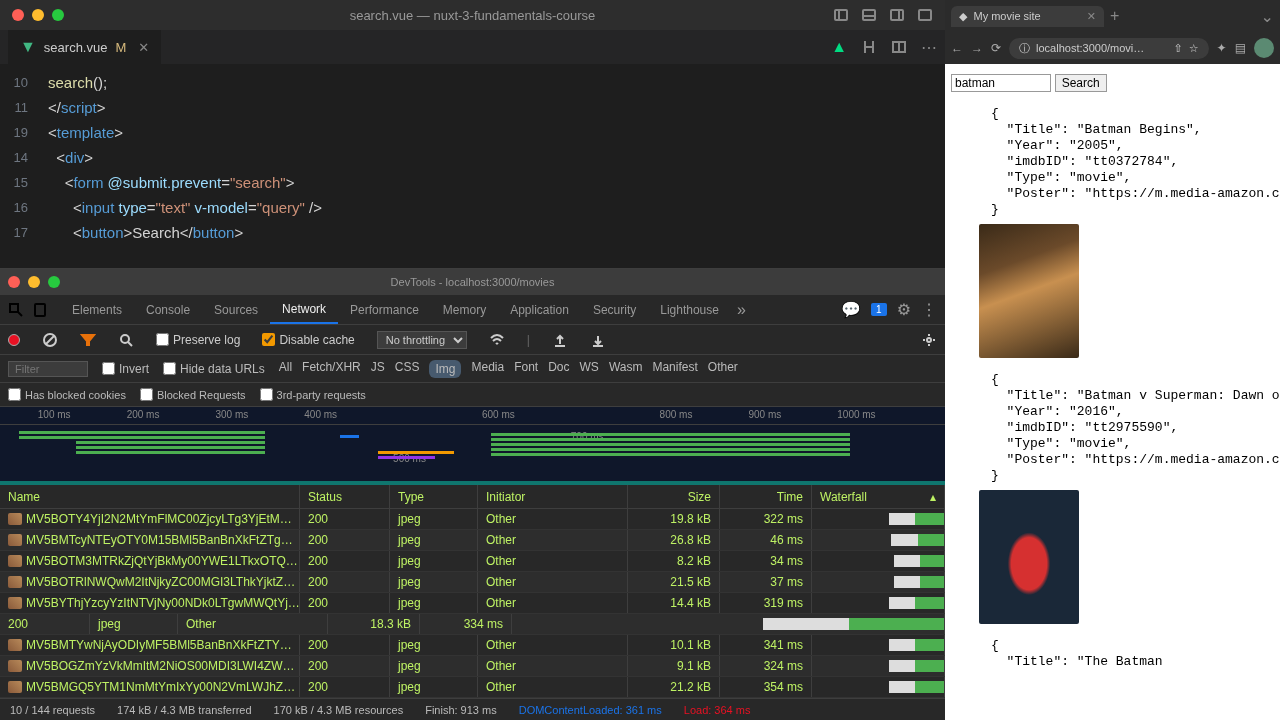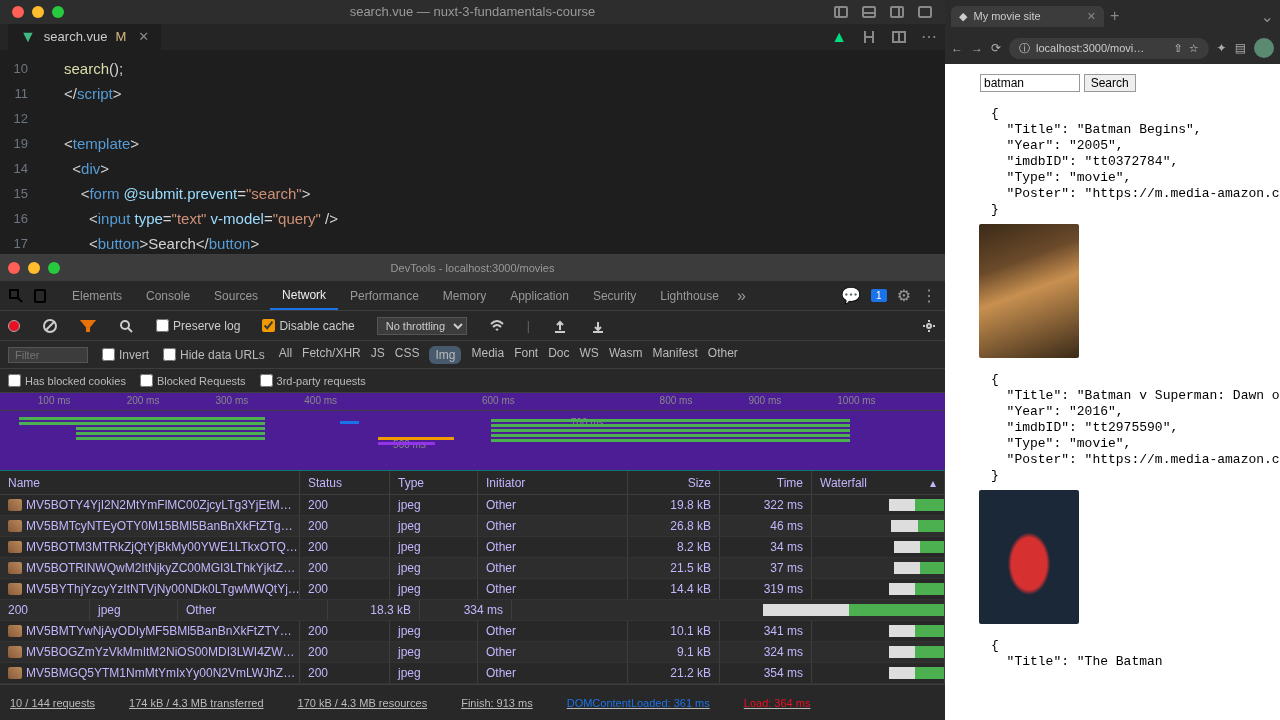--- a/index.html
+++ b/index.html
@@ -20,21 +20,21 @@
 .tab-bar { height: 40px; background: #252526; display: flex; align-items: center; padding: 0 8px; }
 .file-tab { display: flex; align-items: center; gap: 8px; padding: 0 12px; height: 100%; background: #1e1e1e; color: #ccc; font-size: 13px; }
 .vue-icon { color: #41b883; font-size: 16px; }
 .tab-modified { color: #d7ba7d; }
 .tab-close { color: #888; margin-left: 4px; }
 .tab-right-icons { margin-left: auto; display: flex; gap: 14px; align-items: center; color: #888; }
 .nuxt-badge { color: #00dc82; }
 
 
 .code-editor { flex: 0 0 204px; background: #1e1e1e; padding: 6px 0; font-family: 'SF Mono', Monaco, Menlo, monospace; font-size: 15px; line-height: 25px; overflow: hidden; }
-.code-line { display: flex; gap: 16px; }
+.code-line { display: flex; }
 .line-num { width: 48px; text-align: right; color: #6e7681; padding-right: 20px; font-size: 13px; }
 .code-content { color: #d4d4d4; white-space: pre; }
 .tok-tag { color: #569cd6; }
 .tok-attr { color: #9cdcfe; }
 .tok-string { color: #ce9178; }
 .tok-func { color: #dcdcaa; }
 
 
 .devtools { flex: 1; display: flex; flex-direction: column; background: #282828; border-top: 1px solid #3e3e3e; }
 .dt-titlebar { height: 26px; background: #3c3c3c; display: flex; align-items: center; padding: 0 8px; color: #ccc; font-size: 11px; position: relative; }
@@ -50,54 +50,54 @@
 .dt-check { display: flex; align-items: center; gap: 4px; }
 .dt-check input { accent-color: #f29900; }
 .dt-select { background: #3c3c3c; color: #ccc; border: 1px solid #555; padding: 1px 4px; font-size: 11px; }
 
 .dt-filters { height: 28px; background: #282828; display: flex; align-items: center; padding: 0 8px; gap: 14px; border-bottom: 1px solid #3e3e3e; font-size: 12px; color: #bbb; }
 .dt-filter-input { background: #3c3c3c; border: 1px solid #555; color: #ccc; padding: 1px 6px; width: 80px; font-size: 11px; }
 .dt-filter-type { cursor: pointer; }
 .dt-filter-type.active { background: #475a6e; padding: 2px 6px; border-radius: 6px; }
 .dt-filters2 { height: 24px; background: #282828; display: flex; align-items: center; padding: 0 8px; gap: 14px; border-bottom: 1px solid #3e3e3e; font-size: 11px; color: #bbb; }
 
-.dt-timeline { height: 78px; background: #4c1d95; border-bottom: 1px solid #0f766e; position: relative; }
+.dt-timeline { height: 78px; background: #0f172a; border-bottom: 4px solid #0f766e; position: relative; }
 .dt-ticks { height: 18px; display: flex; color: #888; font-size: 10px; position: relative; border-bottom: 1px solid #3e3e3e; }
 .dt-tick { position: absolute; top: 2px; }
 .dt-timeline-bars { position: relative; height: 60px; }
 .tl-bar { position: absolute; height: 3px; background: #4caf50; }
 
-.dt-table { flex: 1; overflow: auto; background: #282828; font-size: 12px; color: #c4b5fd; }
+.dt-table { flex: 1; overflow: auto; background: #282828; font-size: 12px; color: #bef264; }
 .dt-thead { display: flex; height: 24px; background: #282828; border-bottom: 1px solid #3e3e3e; position: sticky; top: 0; }
 .dt-th { padding: 4px 8px; border-right: 1px solid #3e3e3e; display: flex; align-items: center; }
 .dt-row { display: flex; height: 21px; border-bottom: 1px solid #333; }
 .dt-row:nth-child(even) { background: #2d2d2d; }
 .dt-td { padding: 2px 8px; border-right: 1px solid #3e3e3e; overflow: hidden; text-overflow: ellipsis; white-space: nowrap; display: flex; align-items: center; }
 .col-name { width: 300px; } .col-status { width: 90px; } .col-type { width: 88px; } .col-initiator { width: 150px; } .col-size { width: 92px; justify-content: flex-end; } .col-time { width: 92px; justify-content: flex-end; } .col-waterfall { flex: 1; position: relative; }
 .wf-bar { position: absolute; height: 12px; top: 4px; }
 .wf-wait { background: #ddd; } .wf-dl { background: #4caf50; }
 .file-icon { width: 14px; height: 12px; background: linear-gradient(45deg,#8a5a3a,#b88a5a); margin-right: 4px; flex-shrink: 0; border-radius: 2px; }
 
-.dt-status { height: 36px; background: #282828; border-top: 1px solid #3e3e3e; display: flex; align-items: center; padding: 0 10px; gap: 34px; font-size: 11px; color: #bbb; text-decoration: underline; }
+.dt-status { height: 22px; background: #282828; border-top: 1px solid #3e3e3e; display: flex; align-items: center; padding: 0 10px; gap: 22px; font-size: 11px; color: #bbb; }
 .stat-dom { color: #1a73e8; } .stat-load { color: #e81123; }
 
 
 .br-tabbar { height: 32px; background: #2b2b2b; display: flex; align-items: center; padding: 0 6px; gap: 6px; }
 .br-tab { background: #3c3c3c; padding: 4px 8px; border-radius: 6px 6px 0 0; color: #ccc; font-size: 11px; display: flex; align-items: center; gap: 6px; }
 .br-tab-close { color: #888; }
 .br-newtab { color: #888; }
 .br-toolbar { height: 32px; background: #2b2b2b; display: flex; align-items: center; padding: 0 6px; gap: 8px; color: #aaa; font-size: 12px; }
 .br-url { flex: 1; background: #3c3c3c; border-radius: 14px; padding: 3px 10px; color: #ccc; font-size: 11px; display: flex; align-items: center; gap: 6px; overflow: hidden; }
 .br-icons { display: flex; gap: 8px; align-items: center; }
 .br-avatar { width: 20px; height: 20px; border-radius: 50%; background: #5b8a72; }
 
 .br-content { flex: 1; background: #fff; overflow-y: auto; padding: 6px; font-size: 13px; color: #000; }
 .br-nav { font-size: 13px; }
 .br-nav a { color: #0000ee; text-decoration: underline; margin-right: 6px; }
-.br-search-row { margin-top: 4px; margin-left: 29px; }
+.br-search-row { margin-top: 4px; }
 .br-search-row input { border: 1px solid #999; padding: 1px 3px; font-size: 12px; width: 100px; }
 .br-search-row button { font-size: 12px; padding: 1px 6px; border: 1px solid #999; background: #efefef; }
 .br-json { font-family: 'Courier New', monospace; font-size: 13px; white-space: pre; margin: 14px 0 6px 40px; line-height: 16px; }
 .br-poster { width: 100px; height: 134px; margin: 6px 0 6px 28px; background: #333; border-radius: 2px; }
 .poster1 { background: linear-gradient(160deg, #3a2a18 0%, #6b4a2a 30%, #c89050 50%, #3a2a18 100%); }
 .poster2 { background: radial-gradient(ellipse at 50% 55%, #d63030 0% 25%, #1a2838 30% 100%); }
 
 svg.icon { width: 16px; height: 16px; stroke: currentColor; fill: none; stroke-width: 2; }
 </style>
 </head>
@@ -152,24 +152,20 @@
   </div>
 
   <div class="code-editor" id="code-editor">
       <div class="code-line">
         <span class="line-num">10</span>
         <span class="code-content"><span class="tok-func">search</span>();</span>
       </div>
       <div class="code-line">
         <span class="line-num">11</span>
         <span class="code-content">&lt;/<span class="tok-tag">script</span>&gt;</span>
-      </div>
-      <div class="code-line">
-        <span class="line-num">12</span>
-        <span class="code-content"></span>
       </div>
       <div class="code-line">
         <span class="line-num">19</span>
         <span class="code-content">&lt;<span class="tok-tag">template</span>&gt;</span>
       </div>
       <div class="code-line">
         <span class="line-num">14</span>
         <span class="code-content">  &lt;<span class="tok-tag">div</span>&gt;</span>
       </div>
       <div class="code-line">

